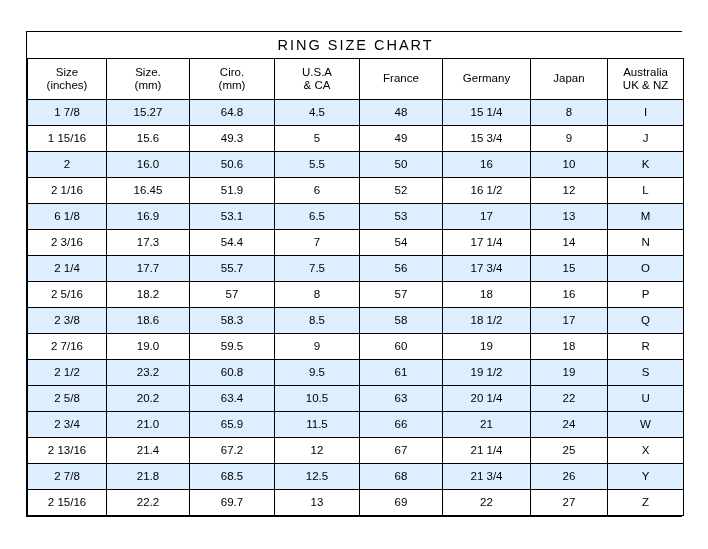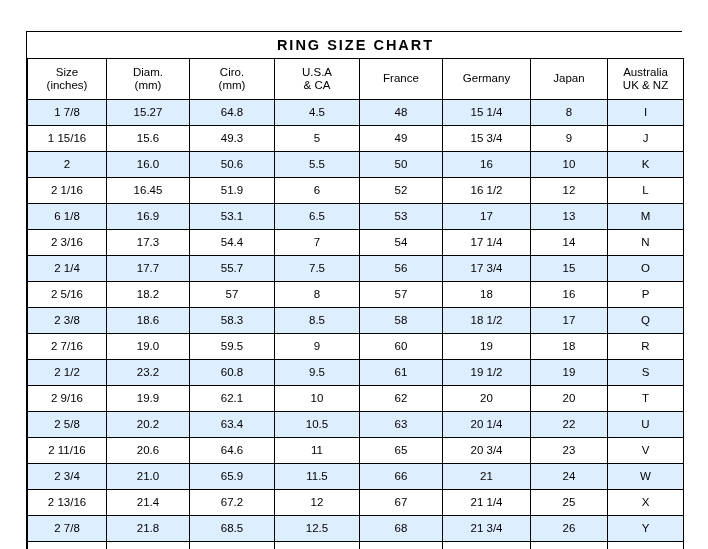--- a/index.html
+++ b/index.html
@@ -46,21 +46,21 @@
   }
   tr.title-row td {
     border-left: none;
     border-right: none;
     border-top: none;
     height: 26px;
     background: #ffffff;
   }
   .chart-title {
     font-size: 14.5px;
-    font-weight: bold;
+    font-weight: normal;
     letter-spacing: 2px;
     text-align: center;
     white-space: nowrap;
   }
   tr.header-row td {
     height: 40px;
     font-size: 11.5px;
     background: #ffffff;
   }
   .hdr-line1 { display: block; }
@@ -101,21 +101,21 @@
           <td colspan="8">
             <div class="chart-title">RING  SIZE  CHART</div>
           </td>
         </tr>
         <tr class="header-row">
           <td>
             <span class="hdr-line1">Size</span>
             <span class="hdr-line2">(inches)</span>
           </td>
           <td>
-            <span class="hdr-line1">Diam.</span>
+            <span class="hdr-line1">Size.</span>
             <span class="hdr-line2">(mm)</span>
           </td>
           <td>
             <span class="hdr-line1">Ciro.</span>
             <span class="hdr-line2">(mm)</span>
           </td>
           <td>
             <span class="hdr-line1">U.S.A</span>
             <span class="hdr-line2">&amp; CA</span>
           </td>
@@ -236,50 +236,30 @@
           <tr class="band-blue">
             <td>2 1/2</td>
             <td>23.2</td>
             <td>60.8</td>
             <td>9.5</td>
             <td>61</td>
             <td>19 1/2</td>
             <td>19</td>
             <td>S</td>
           </tr>
-          <tr class="band-white">
-            <td>2 9/16</td>
-            <td>19.9</td>
-            <td>62.1</td>
-            <td>10</td>
-            <td>62</td>
-            <td>20</td>
-            <td>20</td>
-            <td>T</td>
-          </tr>
           <tr class="band-blue">
             <td>2 5/8</td>
             <td>20.2</td>
             <td>63.4</td>
             <td>10.5</td>
             <td>63</td>
             <td>20 1/4</td>
             <td>22</td>
             <td>U</td>
           </tr>
-          <tr class="band-white">
-            <td>2 11/16</td>
-            <td>20.6</td>
-            <td>64.6</td>
-            <td>11</td>
-            <td>65</td>
-            <td>20 3/4</td>
-            <td>23</td>
-            <td>V</td>
-          </tr>
           <tr class="band-blue">
             <td>2 3/4</td>
             <td>21.0</td>
             <td>65.9</td>
             <td>11.5</td>
             <td>66</td>
             <td>21</td>
             <td>24</td>
             <td>W</td>
           </tr>

